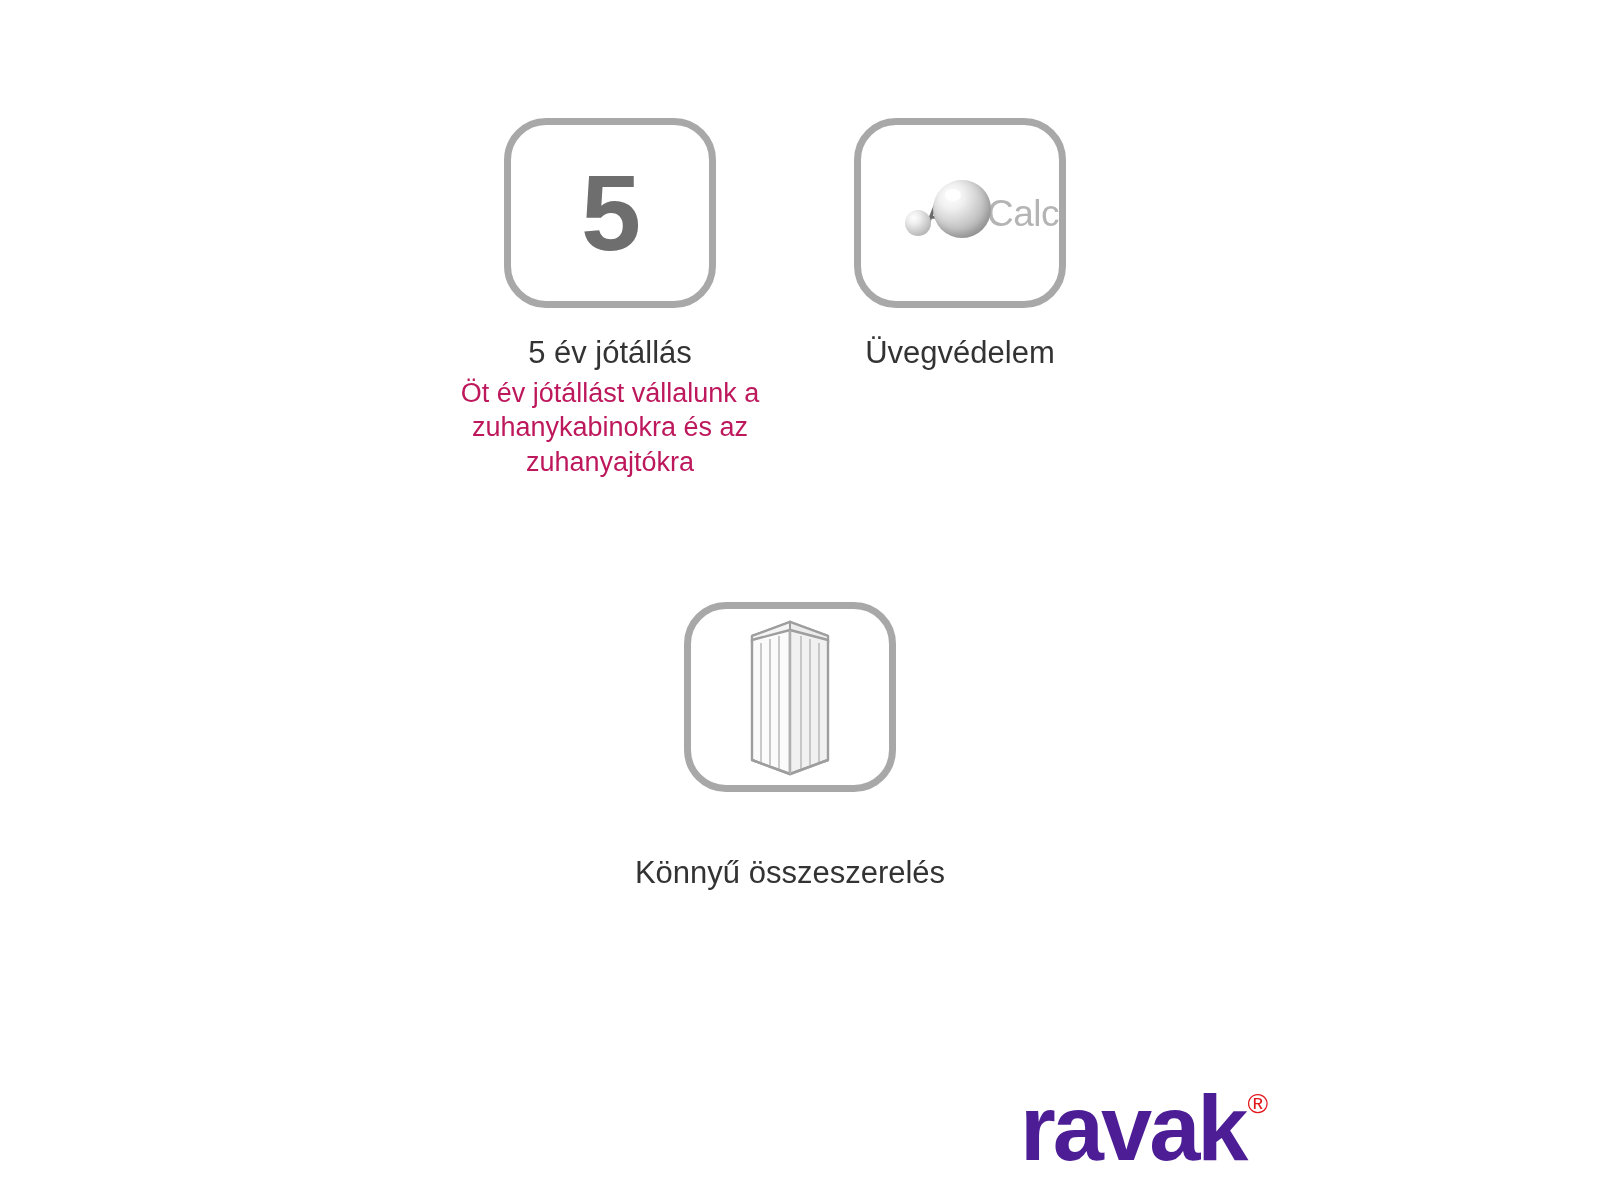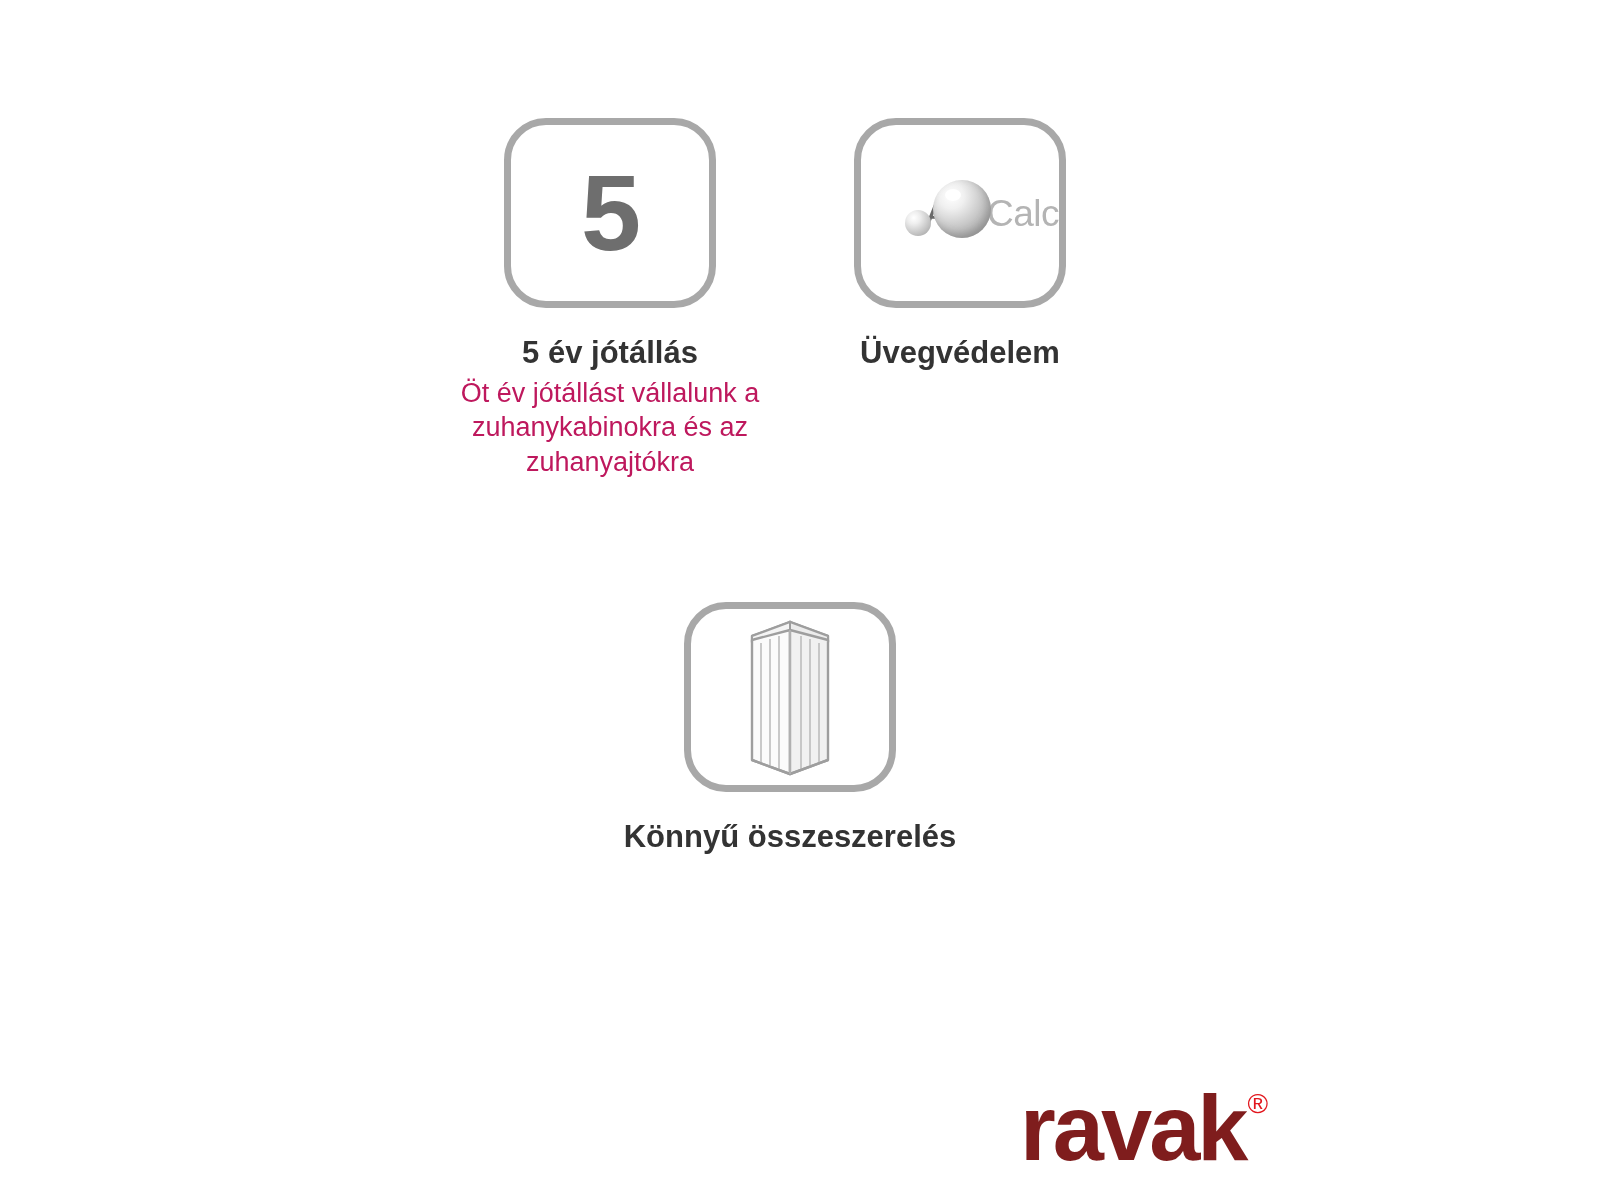--- a/index.html
+++ b/index.html
@@ -38,21 +38,21 @@
   .big-number {
     font-size: 108px;
     font-weight: bold;
     color: #6e6e6e;
     line-height: 1;
     letter-spacing: -2px;
   }
 
   .feature-title {
     font-size: 31px;
-    font-weight: bold;
+    font-weight: normal;
     color: #333333;
     margin-top: 26px;
     line-height: 1.22;
     text-align: center;
   }
 
   .feature-desc {
     font-size: 27px;
     color: #be185d;
     margin-top: 4px;
@@ -68,20 +68,21 @@
   }
   #feature-glass {
     left: 790px;
     top: 118px;
     width: 340px;
   }
   #feature-assembly {
     left: 620px;
     top: 602px;
     width: 340px;
+    gap: 36px;
   }
 
   
   .anticalc {
     display: flex;
     flex-direction: row;
     align-items: center;
     justify-content: center;
     width: 100%;
     height: 100%;
@@ -140,21 +141,21 @@
   #brand-logo {
     position: absolute;
     left: 1020px;
     top: 1082px;
     display: flex;
     align-items: flex-start;
   }
   .logo-word {
     font-size: 92px;
     font-weight: bold;
-    color: #7f1d1d;
+    color: #4c1d95;
     line-height: 1;
     letter-spacing: -3px;
   }
   .logo-reg {
     font-size: 28px;
     color: #e2171e;
     line-height: 1;
     margin-top: 8px;
     margin-left: 2px;
   }

